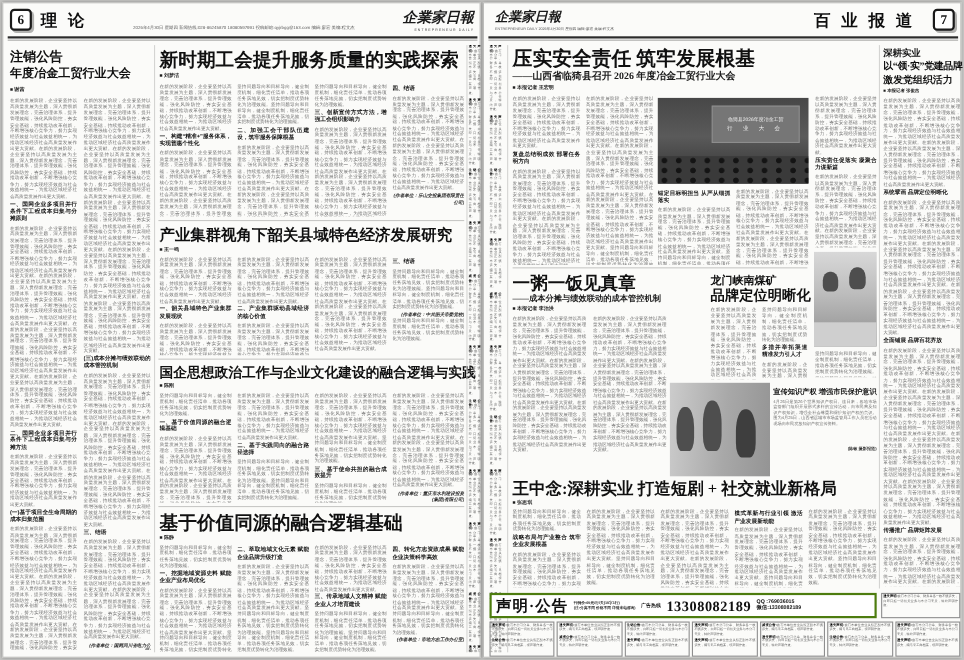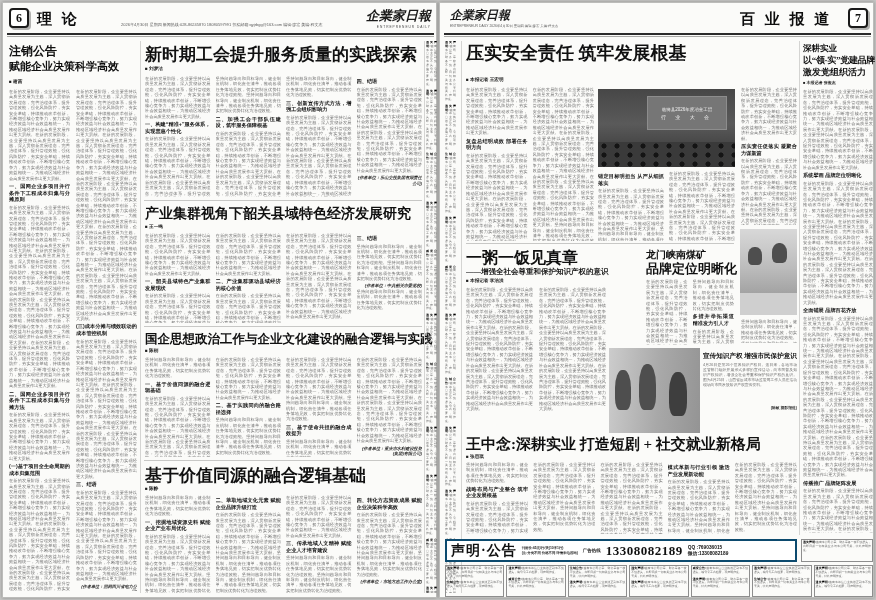--- a/index.html
+++ b/index.html
@@ -26,41 +26,41 @@
 .cle{margin-bottom:3px;font-size:2.9px;line-height:3.8px;color:#636363;text-align:justify;word-break:break-all}
 .cle b{color:#000;font-size:3px}
 .photo{position:absolute;overflow:hidden}
 .pf{background:linear-gradient(180deg,#474747 0%,#5a5a5a 45%,#303030 100%)}
 .pf .scr{position:absolute;left:36%;top:9%;width:58%;height:44%;background:#767676;border:1px solid #8d8d8d;display:flex;flex-direction:column;align-items:center;justify-content:center;color:#f2f2f2}
 .pf .aud{position:absolute;left:0;bottom:0;width:100%;height:32%;background-color:#3a3a3a;background-image:radial-gradient(circle at 6px 4px,#141414 2.2px,transparent 2.9px);background-size:13px 9px}
 .p2{background:linear-gradient(180deg,#d8d8d8 0%,#bcbcbc 45%,#8d8d8d 100%)}
 .p3{background:linear-gradient(95deg,#cccccc 0%,#a8a8a8 55%,#949494 100%)}
 .blob{position:absolute;background:#4e4e4e;border-radius:45% 45% 30% 30%}
 .subt{font-family:"Liberation Serif",serif;font-weight:bold;color:#1b1b1b;white-space:nowrap}
-.banner{position:absolute;border:2px solid #0c4a6e;background:#fff;display:flex;align-items:center;gap:5px;padding:0 4px}
+.banner{position:absolute;border:2px solid #4d7c0f;background:#fff;display:flex;align-items:center;gap:5px;padding:0 4px}
 .bx{border:1px solid #8e8e8e;overflow:hidden;padding:1px}
 .botrow{position:absolute;display:flex;gap:2px}
 .botrow .bx{flex:1}
 </style>
 </head>
 <body>
 
 <div class="page" style="left:2px">
   <div class="badge" style="left:6px;top:5px">6</div>
   <div class="sect" style="left:34px;top:7px">理 论</div>
   <div class="date" style="left:118px;top:19px;width:220px">2026年4月30日 星期四  新闻热线:028-86245870 18080597991  投稿邮箱:qyjrbgg@163.com  编辑:廖宏  美编:程文杰</div>
   <div class="a" style="left:336px;top:4px;width:92px;text-align:right">
     <div class="mast" style="font-size:13px">企業家日報</div>
     <div style="font-size:3.2px;letter-spacing:1px;color:#444">ENTREPRENEUR DAILY</div>
   </div>
   <div class="rule" style="left:4px;top:30px;width:427px"></div>
   <div class="rule2" style="left:4px;top:33px;width:427px"></div>
 
   <div class="t a" style="left:6px;top:40px;font-size:12px">注销公告</div>
-  <div class="t a" style="left:6px;top:56px;font-size:11px">赋能企业决策科学高效</div>
+  <div class="t a" style="left:6px;top:56px;font-size:11px">年度冶金工贸行业大会</div>
   <div class="bl" style="left:6px;top:76px">■ 谢茜</div>
   <div class="cols" style="left:6px;top:86px;width:128px;height:502px;gap:6px">
     <div class="col fl">
       <span>在新的发展阶段，企业要坚持以高质量发展为主题，深入贯彻新发展理念，完善治理体系，提升管理效能，强化风险防控，夯实安全基础，持续推动改革创新，不断增强核心竞争力，努力实现经济效益与社会效益相统一，为推动区域经济社会高质量发展作出更大贡献。在新的发展阶段，企业要坚持以高质量发展为主题，深入贯彻新发展理念，完善治理体系，提升管理效能，强化风险防控，夯实安全基础，持续推动改革创新，不断增强核心竞争力，努力实现经济效益与社会效益相统一，为推动区域经济社会高质量发展作出更大贡献。</span>
       <b class="hd">一、国网企业多项目并行条件下工程成本归集与分摊原则</b>
       <span>在新的发展阶段，企业要坚持以高质量发展为主题，深入贯彻新发展理念，完善治理体系，提升管理效能，强化风险防控，夯实安全基础，持续推动改革创新，不断增强核心竞争力，努力实现经济效益与社会效益相统一，为推动区域经济社会高质量发展作出更大贡献。在新的发展阶段，企业要坚持以高质量发展为主题，深入贯彻新发展理念，完善治理体系，提升管理效能，强化风险防控，夯实安全基础，持续推动改革创新，不断增强核心竞争力，努力实现经济效益与社会效益相统一，为推动区域经济社会高质量发展作出更大贡献。在新的发展阶段，企业要坚持以高质量发展为主题，深入贯彻新发展理念，完善治理体系，提升管理效能，强化风险防控，夯实安全基础，持续推动改革创新，不断增强核心竞争力，努力实现经济效益与社会效益相统一，为推动区域经济社会高质量发展作出更大贡献。在新的发展阶段，企业要坚持以高质量发展为主题，深入贯彻新发展理念，完善治理体系，提升管理效能，强化风险防控，夯实安全基础，持续推动改革创新，不断增强核心竞争力，努力实现经济效益与社会效益相统一，为推动区域经济社会高质量发展作出更大贡献。</span>
       <b class="hd">二、国网企业多项目并行条件下工程成本归集与分摊方法</b>
       <span>在新的发展阶段，企业要坚持以高质量发展为主题，深入贯彻新发展理念，完善治理体系，提升管理效能，强化风险防控，夯实安全基础，持续推动改革创新，不断增强核心竞争力，努力实现经济效益与社会效益相统一，为推动区域经济社会高质量发展作出更大贡献。</span>
       <b class="hd">(一)基于项目全生命周期的成本归集范围</b>
       <span>在新的发展阶段，企业要坚持以高质量发展为主题，深入贯彻新发展理念，完善治理体系，提升管理效能，强化风险防控，夯实安全基础，持续推动改革创新，不断增强核心竞争力，努力实现经济效益与社会效益相统一，为推动区域经济社会高质量发展作出更大贡献。在新的发展阶段，企业要坚持以高质量发展为主题，深入贯彻新发展理念，完善治理体系，提升管理效能，强化风险防控，夯实安全基础，持续推动改革创新，不断增强核心竞争力，努力实现经济效益与社会效益相统一，为推动区域经济社会高质量发展作出更大贡献。在新的发展阶段，企业要坚持以高质量发展为主题，深入贯彻新发展理念，完善治理体系，提升管理效能，强化风险防控，夯实安全基础，持续推动改革创新，不断增强核心竞争力，努力实现经济效益与社会效益相统一，为推动区域经济社会高质量发展作出更大贡献。</span>
@@ -153,20 +153,21 @@
     <div class="cle"><b>遗失声明:</b><span>兹有本公司公章、财务章各一枚不慎遗失，自即日起一切相关业务与本公司无关，特此声明作废。</span></div>
     <div class="cle"><b>注销公告:</b><span>兹有本单位营业执照正副本不慎遗失，编号见工商档案，现声明作废。</span></div>
     <div class="cle"><b>遗失声明:</b><span>兹有本公司公章、财务章各一枚不慎遗失，自即日起一切相关业务与本公司无关，特此声明作废。</span></div>
     <div class="cle"><b>遗失声明:</b><span>兹有本单位营业执照正副本不慎遗失，编号见工商档案，现声明作废。</span></div>
     <div class="cle"><b>减资公告:</b><span>兹有本公司公章、财务章各一枚不慎遗失，自即日起一切相关业务与本公司无关，特此声明作废。</span></div>
 
   </div>
   <div class="vr" style="left:21px;top:38px;height:552px"></div>
 
   <div class="t a" style="left:26px;top:38px;font-size:18px">压实安全责任 筑牢发展根基</div>
+  <div class="subt a" style="left:26px;top:60px;font-size:9px">——山西省临猗县召开 2026 年度冶金工贸行业大会</div>
   <div class="bl" style="left:26px;top:74px">■ 本报记者 王宏明</div>
   <div class="cols" style="left:26px;top:84px;width:128px;height:154px;gap:5px">
     <div class="col fl"><span>在新的发展阶段，企业要坚持以高质量发展为主题，深入贯彻新发展理念，完善治理体系，提升管理效能，强化风险防控，夯实安全基础，持续推动改革创新，不断增强核心竞争力，努力实现经济效益与社会效益相统一，为推动区域经济社会高质量发展作出更大贡献。</span><b class="hd">复盘总结明成效 部署任务明方向</b><span>在新的发展阶段，企业要坚持以高质量发展为主题，深入贯彻新发展理念，完善治理体系，提升管理效能，强化风险防控，夯实安全基础，持续推动改革创新，不断增强核心竞争力，努力实现经济效益与社会效益相统一，为推动区域经济社会高质量发展作出更大贡献。在新的发展阶段，企业要坚持以高质量发展为主题，深入贯彻新发展理念，完善治理体系，提升管理效能，强化风险防控，夯实安全基础，持续推动改革创新，不断增强核心竞争力，努力实现经济效益与社会效益相统一，为推动区域经济社会高质量发展作出更大贡献。</span></div>
     <div class="col fl"><span>在新的发展阶段，企业要坚持以高质量发展为主题，深入贯彻新发展理念，完善治理体系，提升管理效能，强化风险防控，夯实安全基础，持续推动改革创新，不断增强核心竞争力，努力实现经济效益与社会效益相统一，为推动区域经济社会高质量发展作出更大贡献。在新的发展阶段，企业要坚持以高质量发展为主题，深入贯彻新发展理念，完善治理体系，提升管理效能，强化风险防控，夯实安全基础，持续推动改革创新，不断增强核心竞争力，努力实现经济效益与社会效益相统一，为推动区域经济社会高质量发展作出更大贡献。在新的发展阶段，企业要坚持以高质量发展为主题，深入贯彻新发展理念，完善治理体系，提升管理效能，强化风险防控，夯实安全基础，持续推动改革创新，不断增强核心竞争力，努力实现经济效益与社会效益相统一，为推动区域经济社会高质量发展作出更大贡献。</span><span>坚持问题导向和目标导向，健全制度机制，细化责任清单，推动各项任务落地见效，切实把制度优势转化为治理效能。</span></div>
   </div>
   <div class="photo pf" style="left:158px;top:86px;width:137px;height:78px">
     <div class="scr">
       <div style="font-size:4.5px;white-space:nowrap">临猗县2026年度冶金工贸</div>
       <div style="font-size:5px;letter-spacing:4px;margin-top:2px;white-space:nowrap">行 业 大 会</div>
     </div>
@@ -180,21 +181,21 @@
     <div class="col fl"><span>在新的发展阶段，企业要坚持以高质量发展为主题，深入贯彻新发展理念，完善治理体系，提升管理效能，强化风险防控，夯实安全基础，持续推动改革创新，不断增强核心竞争力，努力实现经济效益与社会效益相统一，为推动区域经济社会高质量发展作出更大贡献。</span><b class="hd">压实责任促落实 凝聚合力谋新篇</b><span>在新的发展阶段，企业要坚持以高质量发展为主题，深入贯彻新发展理念，完善治理体系，提升管理效能，强化风险防控，夯实安全基础，持续推动改革创新，不断增强核心竞争力，努力实现经济效益与社会效益相统一，为推动区域经济社会高质量发展作出更大贡献。在新的发展阶段，企业要坚持以高质量发展为主题，深入贯彻新发展理念，完善治理体系，提升管理效能，强化风险防控，夯实安全基础，持续推动改革创新，不断增强核心竞争力，努力实现经济效益与社会效益相统一，为推动区域经济社会高质量发展作出更大贡献。</span></div>
   </div>
   <div class="photo p2" style="left:300px;top:226px;width:57px;height:86px">
     <div class="blob" style="left:8px;top:18px;width:14px;height:18px"></div>
     <div class="blob" style="left:32px;top:14px;width:15px;height:20px"></div>
     <div style="position:absolute;left:0;bottom:0;width:100%;height:26%;background:#cfcfcf"></div>
   </div>
   <div class="hr" style="left:26px;top:240px;width:268px"></div>
 
   <div class="t a" style="left:26px;top:245px;font-size:16px">一粥一饭见真章</div>
-  <div class="subt a" style="left:26px;top:264px;font-size:7.5px">——增强全社会尊重和保护知识产权的意识</div>
+  <div class="subt a" style="left:26px;top:264px;font-size:7.5px">——成本分摊与绩效联动的成本管控机制</div>
   <div class="bl" style="left:26px;top:275px">■ 本报记者 李治洪</div>
   <div class="cols" style="left:26px;top:284px;width:140px;height:132px;gap:6px">
     <div class="col fl"><span>在新的发展阶段，企业要坚持以高质量发展为主题，深入贯彻新发展理念，完善治理体系，提升管理效能，强化风险防控，夯实安全基础，持续推动改革创新，不断增强核心竞争力，努力实现经济效益与社会效益相统一，为推动区域经济社会高质量发展作出更大贡献。在新的发展阶段，企业要坚持以高质量发展为主题，深入贯彻新发展理念，完善治理体系，提升管理效能，强化风险防控，夯实安全基础，持续推动改革创新，不断增强核心竞争力，努力实现经济效益与社会效益相统一，为推动区域经济社会高质量发展作出更大贡献。在新的发展阶段，企业要坚持以高质量发展为主题，深入贯彻新发展理念，完善治理体系，提升管理效能，强化风险防控，夯实安全基础，持续推动改革创新，不断增强核心竞争力，努力实现经济效益与社会效益相统一，为推动区域经济社会高质量发展作出更大贡献。</span></div>
     <div class="col fl"><span>在新的发展阶段，企业要坚持以高质量发展为主题，深入贯彻新发展理念，完善治理体系，提升管理效能，强化风险防控，夯实安全基础，持续推动改革创新，不断增强核心竞争力，努力实现经济效益与社会效益相统一，为推动区域经济社会高质量发展作出更大贡献。在新的发展阶段，企业要坚持以高质量发展为主题，深入贯彻新发展理念，完善治理体系，提升管理效能，强化风险防控，夯实安全基础，持续推动改革创新，不断增强核心竞争力，努力实现经济效益与社会效益相统一，为推动区域经济社会高质量发展作出更大贡献。在新的发展阶段，企业要坚持以高质量发展为主题，深入贯彻新发展理念，完善治理体系，提升管理效能，强化风险防控，夯实安全基础，持续推动改革创新，不断增强核心竞争力，努力实现经济效益与社会效益相统一，为推动区域经济社会高质量发展作出更大贡献。</span></div>
   </div>
 
   <div class="t a" style="left:206px;top:245px;font-size:10px">龙门峡南煤矿</div>
   <div class="t a" style="left:206px;top:257px;font-size:13px">品牌定位明晰化</div>
   <div class="cols" style="left:206px;top:276px;width:88px;height:66px;gap:5px">
     <div class="col fl"><span>在新的发展阶段，企业要坚持以高质量发展为主题，深入贯彻新发展理念，完善治理体系，提升管理效能，强化风险防控，夯实安全基础，持续推动改革创新，不断增强核心竞争力，努力实现经济效益与社会效益相统一，为推动区域经济社会高质量发展作出更大贡献。</span></div>

